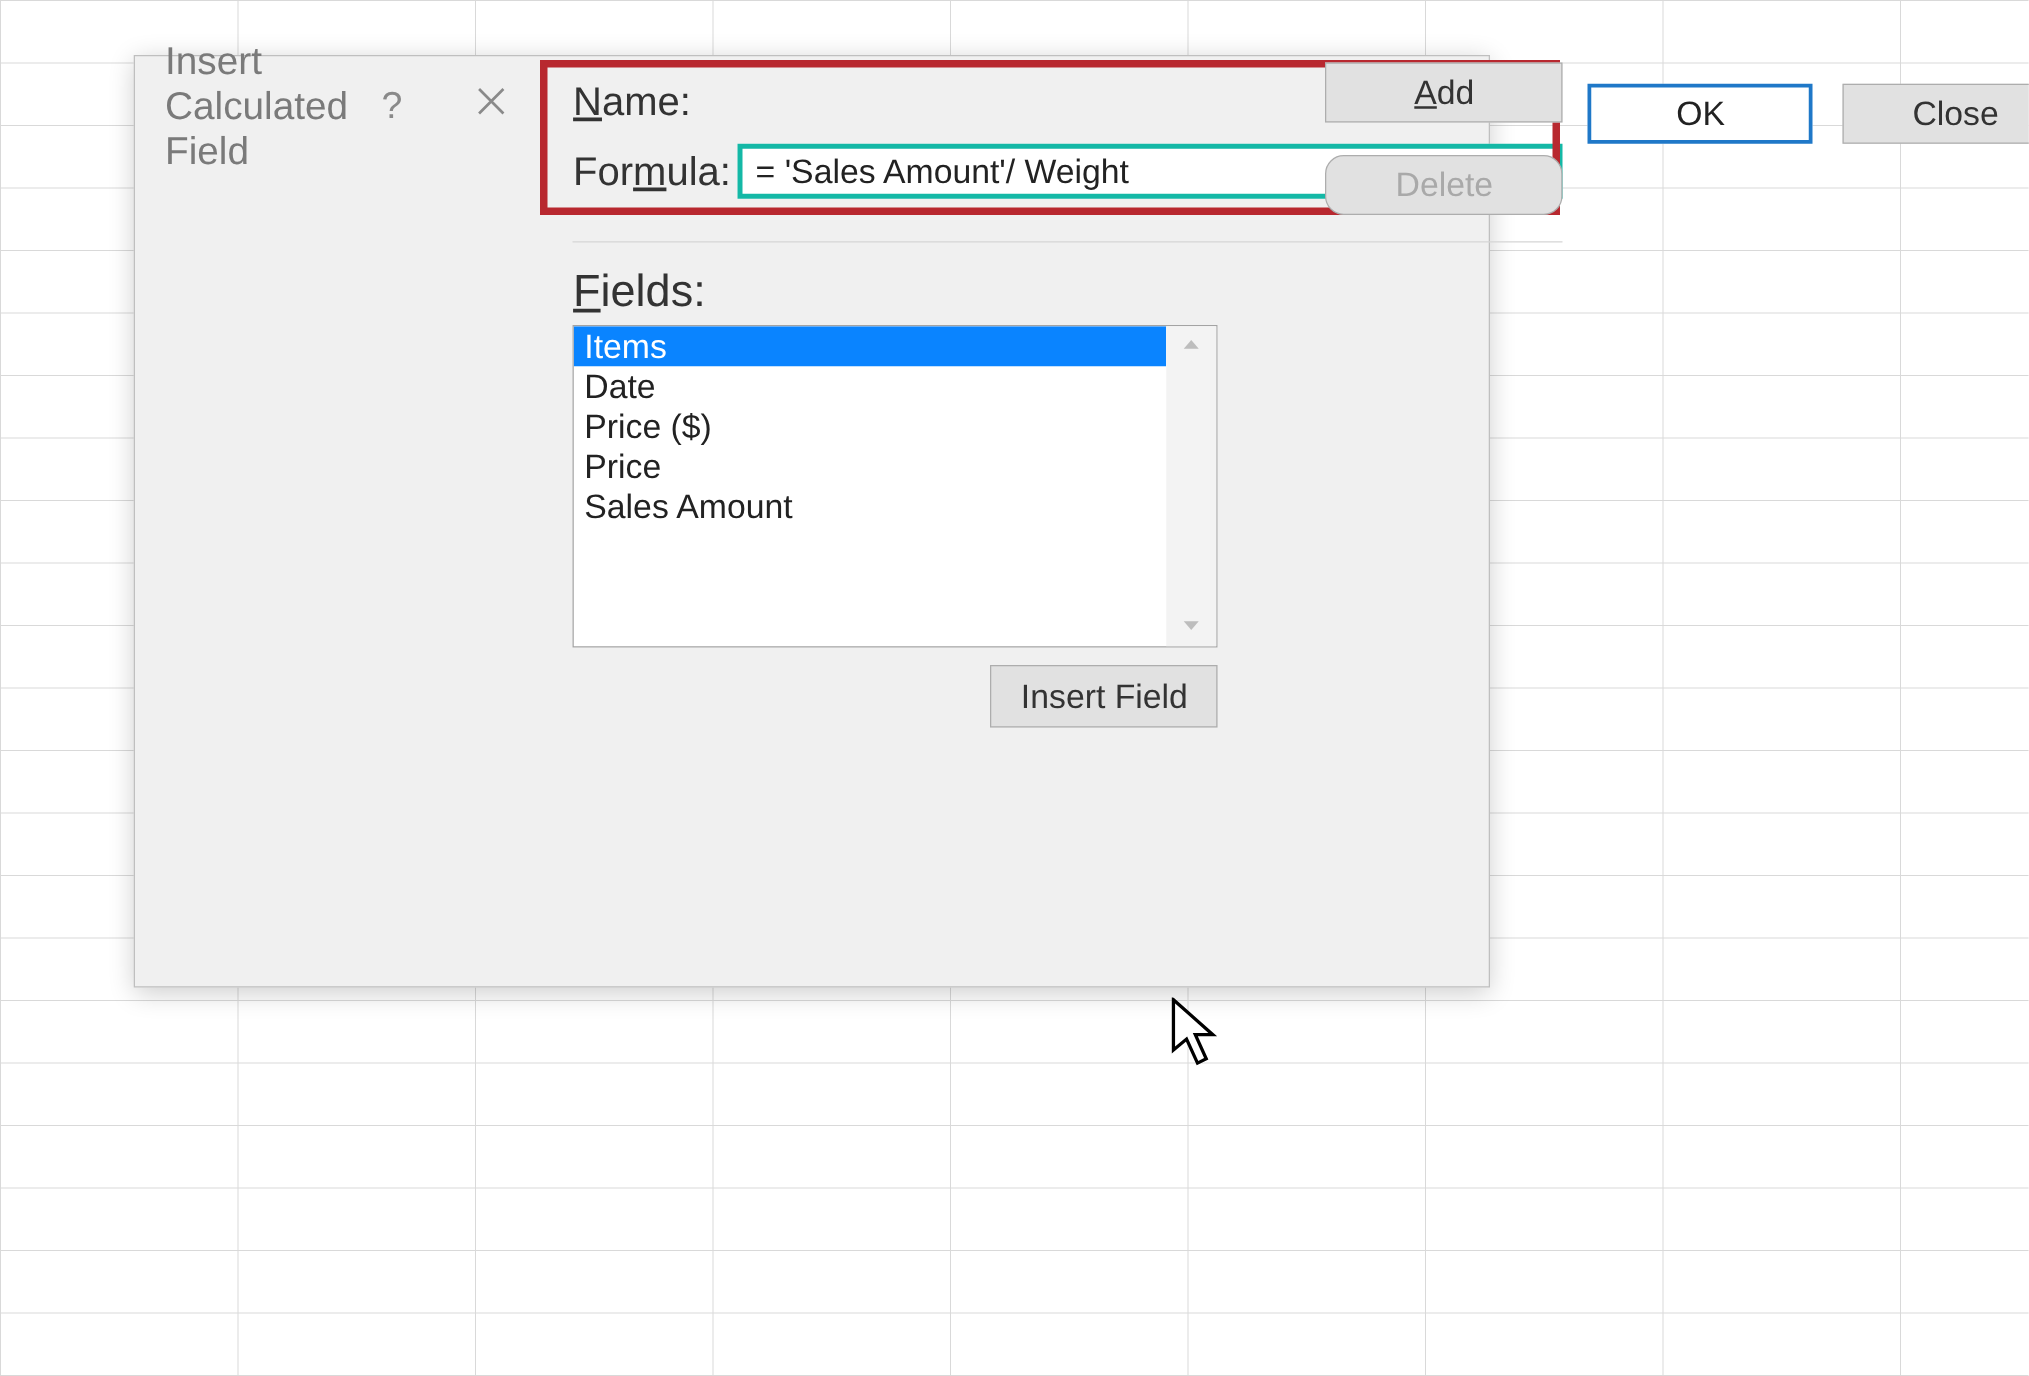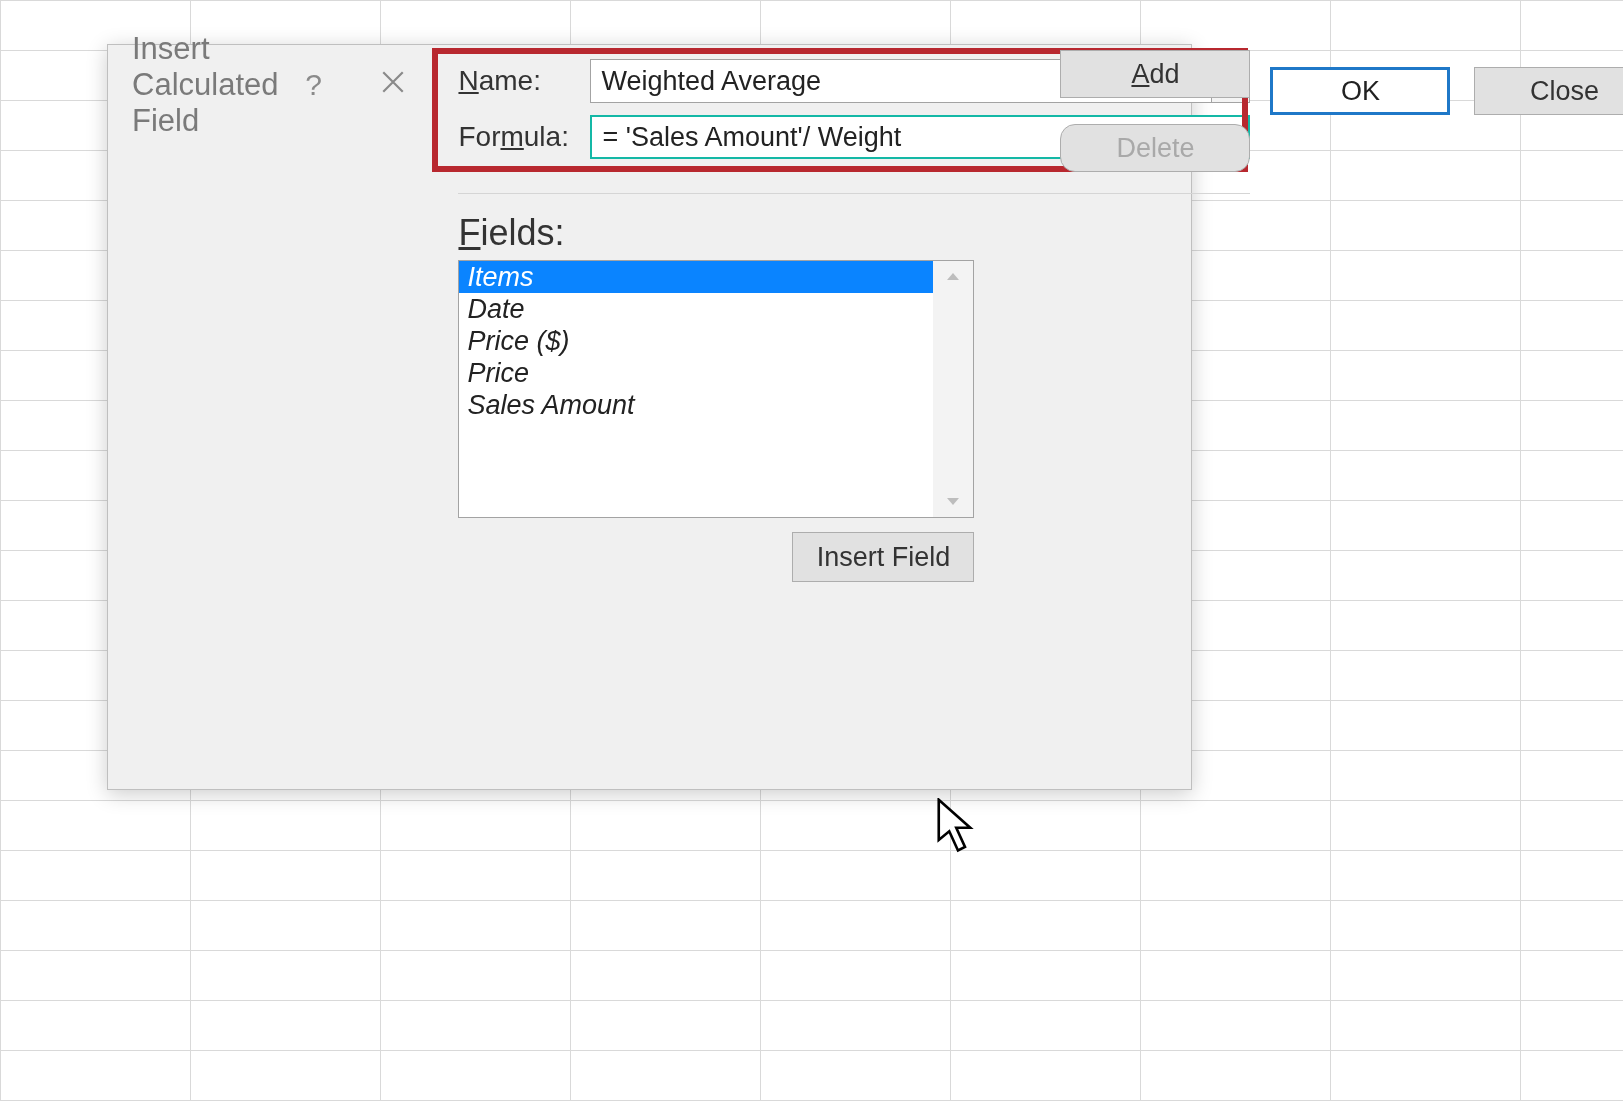--- a/index.html
+++ b/index.html
@@ -73,21 +73,21 @@
     pointer-events: none;
   }
   .form-row {
     display: flex;
     align-items: center;
     height: 48px;
     margin-bottom: 8px;
   }
   .form-row .label {
     width: 132px;
-    font-size: 28px;
+    font-size: 32px;
     color: #333;
   }
   .underline { text-decoration: underline; }
   .combo {
     display: flex;
     width: 660px;
     height: 44px;
     border: 1px solid #a3a3a3;
     background: #fff;
   }
@@ -107,21 +107,21 @@
     align-items: center;
     justify-content: center;
     border-left: 1px solid #a3a3a3;
     background: #f4f4f4;
     cursor: pointer;
   }
   .combo .drop svg { width: 18px; height: 12px; fill: #555; }
   .textinput {
     width: 660px;
     height: 44px;
-    border: 2px solid #14b8a6;
+    border: 4px solid #14b8a6;
     background: #fff;
     padding: 0 10px;
     font-size: 27px;
     color: #222;
     font-family: inherit;
     outline: none;
   }
   .side-buttons {
     position: absolute;
     right: 20px;
@@ -169,21 +169,20 @@
   .listbox {
     flex: 1;
     overflow: hidden;
   }
   .listbox .item {
     padding: 0 8px;
     font-size: 27px;
     line-height: 32px;
     color: #222;
     cursor: pointer;
-    font-style: italic;
   }
   .listbox .item.selected {
     background: #0a84ff;
     color: #fff;
   }
   .scrollbar {
     width: 40px;
     background: #f3f3f3;
     display: flex;
     flex-direction: column;
@@ -249,30 +248,20 @@
           </svg>
       </span>
     </div>
   </div>
 
   <div class="body">
     <div class="highlight-box"></div>
 
     <div class="form-row" style="margin-top:12px;">
       <div class="label"><span class="underline">N</span><span>ame:</span></div>
-      <div class="combo">
-        <input type="text" value="Weighted Average" style="">
-        <div class="drop">
-          <span>
-            <svg viewBox="0 0 20 12">
-                <path d="M2 2 L10 10 L18 2" stroke="#555" stroke-width="2" fill="none"></path>
-              </svg>
-          </span>
-        </div>
-      </div>
     </div>
 
     <div class="form-row">
       <div class="label"><span>For</span><span class="underline">m</span><span>ula:</span></div>
       <input class="textinput" type="text" value="= 'Sales Amount'/ Weight" style="">
     </div>
 
     <div class="side-buttons">
       <div class="btn">
           <span class="underline">A</span>

